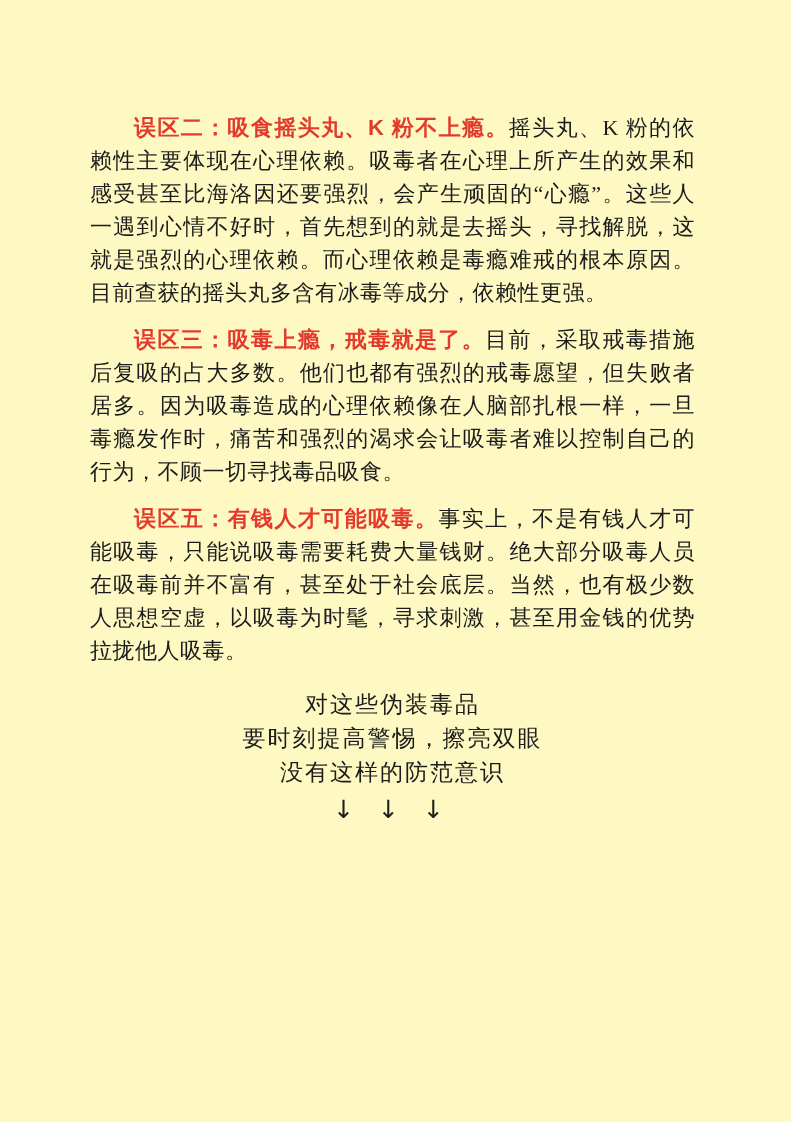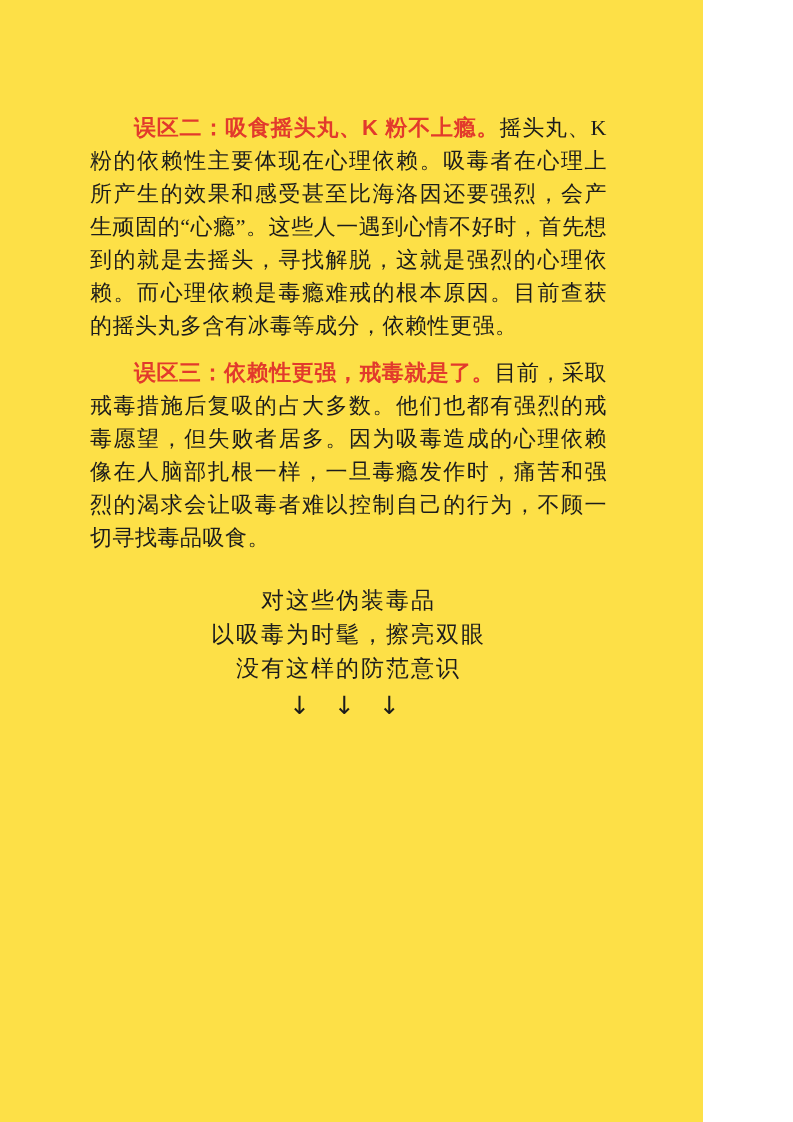--- a/index.html
+++ b/index.html
@@ -12,23 +12,23 @@
     height: 1122px;
     position: relative;
     font-family: "Liberation Serif", "DejaVu Serif", serif;
     color: #1c1c1c;
     overflow: hidden;
   }
   .page {
     position: absolute;
     top: 0;
     left: 0;
-    width: 703px;
+    width: 791px;
     height: 1122px;
-    background: #fde047;
+    background: #fef9c3;
     box-sizing: border-box;
     padding: 111px 96px 0 90px;
   }
   .para {
     margin: 0 0 14px 0;
     font-size: 22px;
     line-height: 33px;
     text-align: justify;
     text-justify: inter-ideograph;
     text-indent: 44px;
@@ -39,21 +39,21 @@
   }
   .heading-red {
     color: #e23a2c;
     font-weight: bold;
     font-family: "Liberation Sans", "DejaVu Sans", sans-serif;
   }
   .body-text {
     color: #1c1c1c;
   }
   .closing {
-    margin-top: 30px;
+    margin-top: 21px;
     text-align: center;
   }
   .closing-line {
     font-size: 23px;
     line-height: 34px;
     letter-spacing: 2px;
     color: #1c1c1c;
   }
   .arrows-line {
     margin-top: 2px;
@@ -64,24 +64,25 @@
     font-family: "DejaVu Sans", sans-serif;
   }
 </style>
 </head>
 <body>
 
 <div class="page">
 
   <p class="para"><span class="heading-red">误区二：吸食摇头丸、K 粉不上瘾。</span><span class="body-text">摇头丸、K 粉的依赖性主要体现在心理依赖。吸毒者在心理上所产生的效果和感受甚至比海洛因还要强烈，会产生顽固的“心瘾”。这些人一遇到心情不好时，首先想到的就是去摇头，寻找解脱，这就是强烈的心理依赖。而心理依赖是毒瘾难戒的根本原因。目前查获的摇头丸多含有冰毒等成分，依赖性更强。</span></p>
 
-  <p class="para"><span class="heading-red">误区三：依赖性更强，戒毒就是了。</span><span class="body-text">目前，采取戒毒措施后复吸的占大多数。他们也都有强烈的戒毒愿望，但失败者居多。因为吸毒造成的心理依赖像在人脑部扎根一样，一旦毒瘾发作时，痛苦和强烈的渴求会让吸毒者难以控制自己的行为，不顾一切寻找毒品吸食。</span></p>
+  <p class="para"><span class="heading-red">误区三：吸毒上瘾，戒毒就是了。</span><span class="body-text">目前，采取戒毒措施后复吸的占大多数。他们也都有强烈的戒毒愿望，但失败者居多。因为吸毒造成的心理依赖像在人脑部扎根一样，一旦毒瘾发作时，痛苦和强烈的渴求会让吸毒者难以控制自己的行为，不顾一切寻找毒品吸食。</span></p>
 
 
+  <p class="para"><span class="heading-red">误区五：有钱人才可能吸毒。</span><span class="body-text">事实上，不是有钱人才可能吸毒，只能说吸毒需要耗费大量钱财。绝大部分吸毒人员在吸毒前并不富有，甚至处于社会底层。当然，也有极少数人思想空虚，以吸毒为时髦，寻求刺激，甚至用金钱的优势拉拢他人吸毒。</span></p>
 
   <div class="closing">
     <div class="closing-line">对这些伪装毒品</div>
-    <div class="closing-line">以吸毒为时髦，擦亮双眼</div>
+    <div class="closing-line">要时刻提高警惕，擦亮双眼</div>
     <div class="closing-line">没有这样的防范意识</div>
     <div class="arrows-line">↓ ↓ ↓</div>
   </div>
 
 </div>
 
 </body></html>

